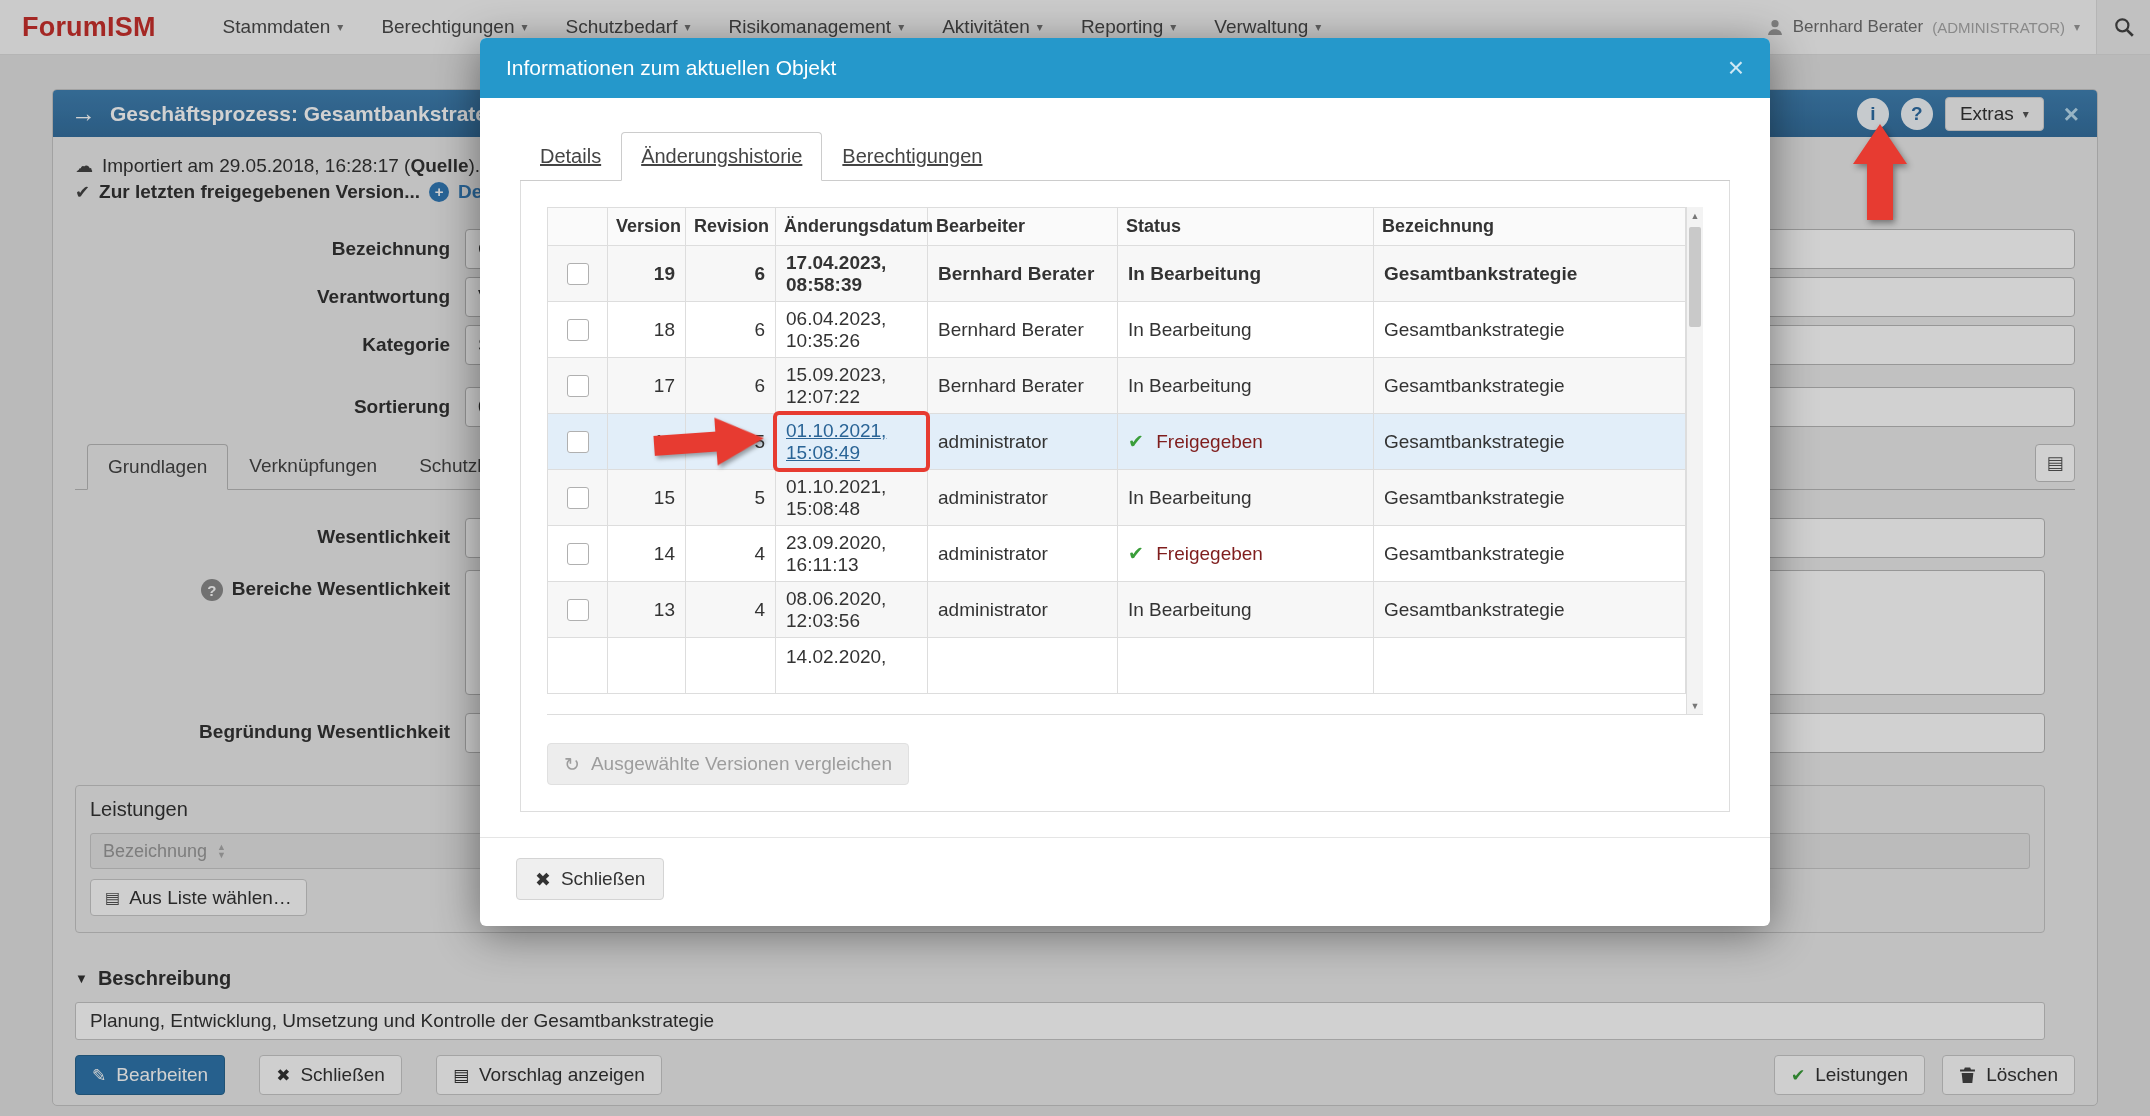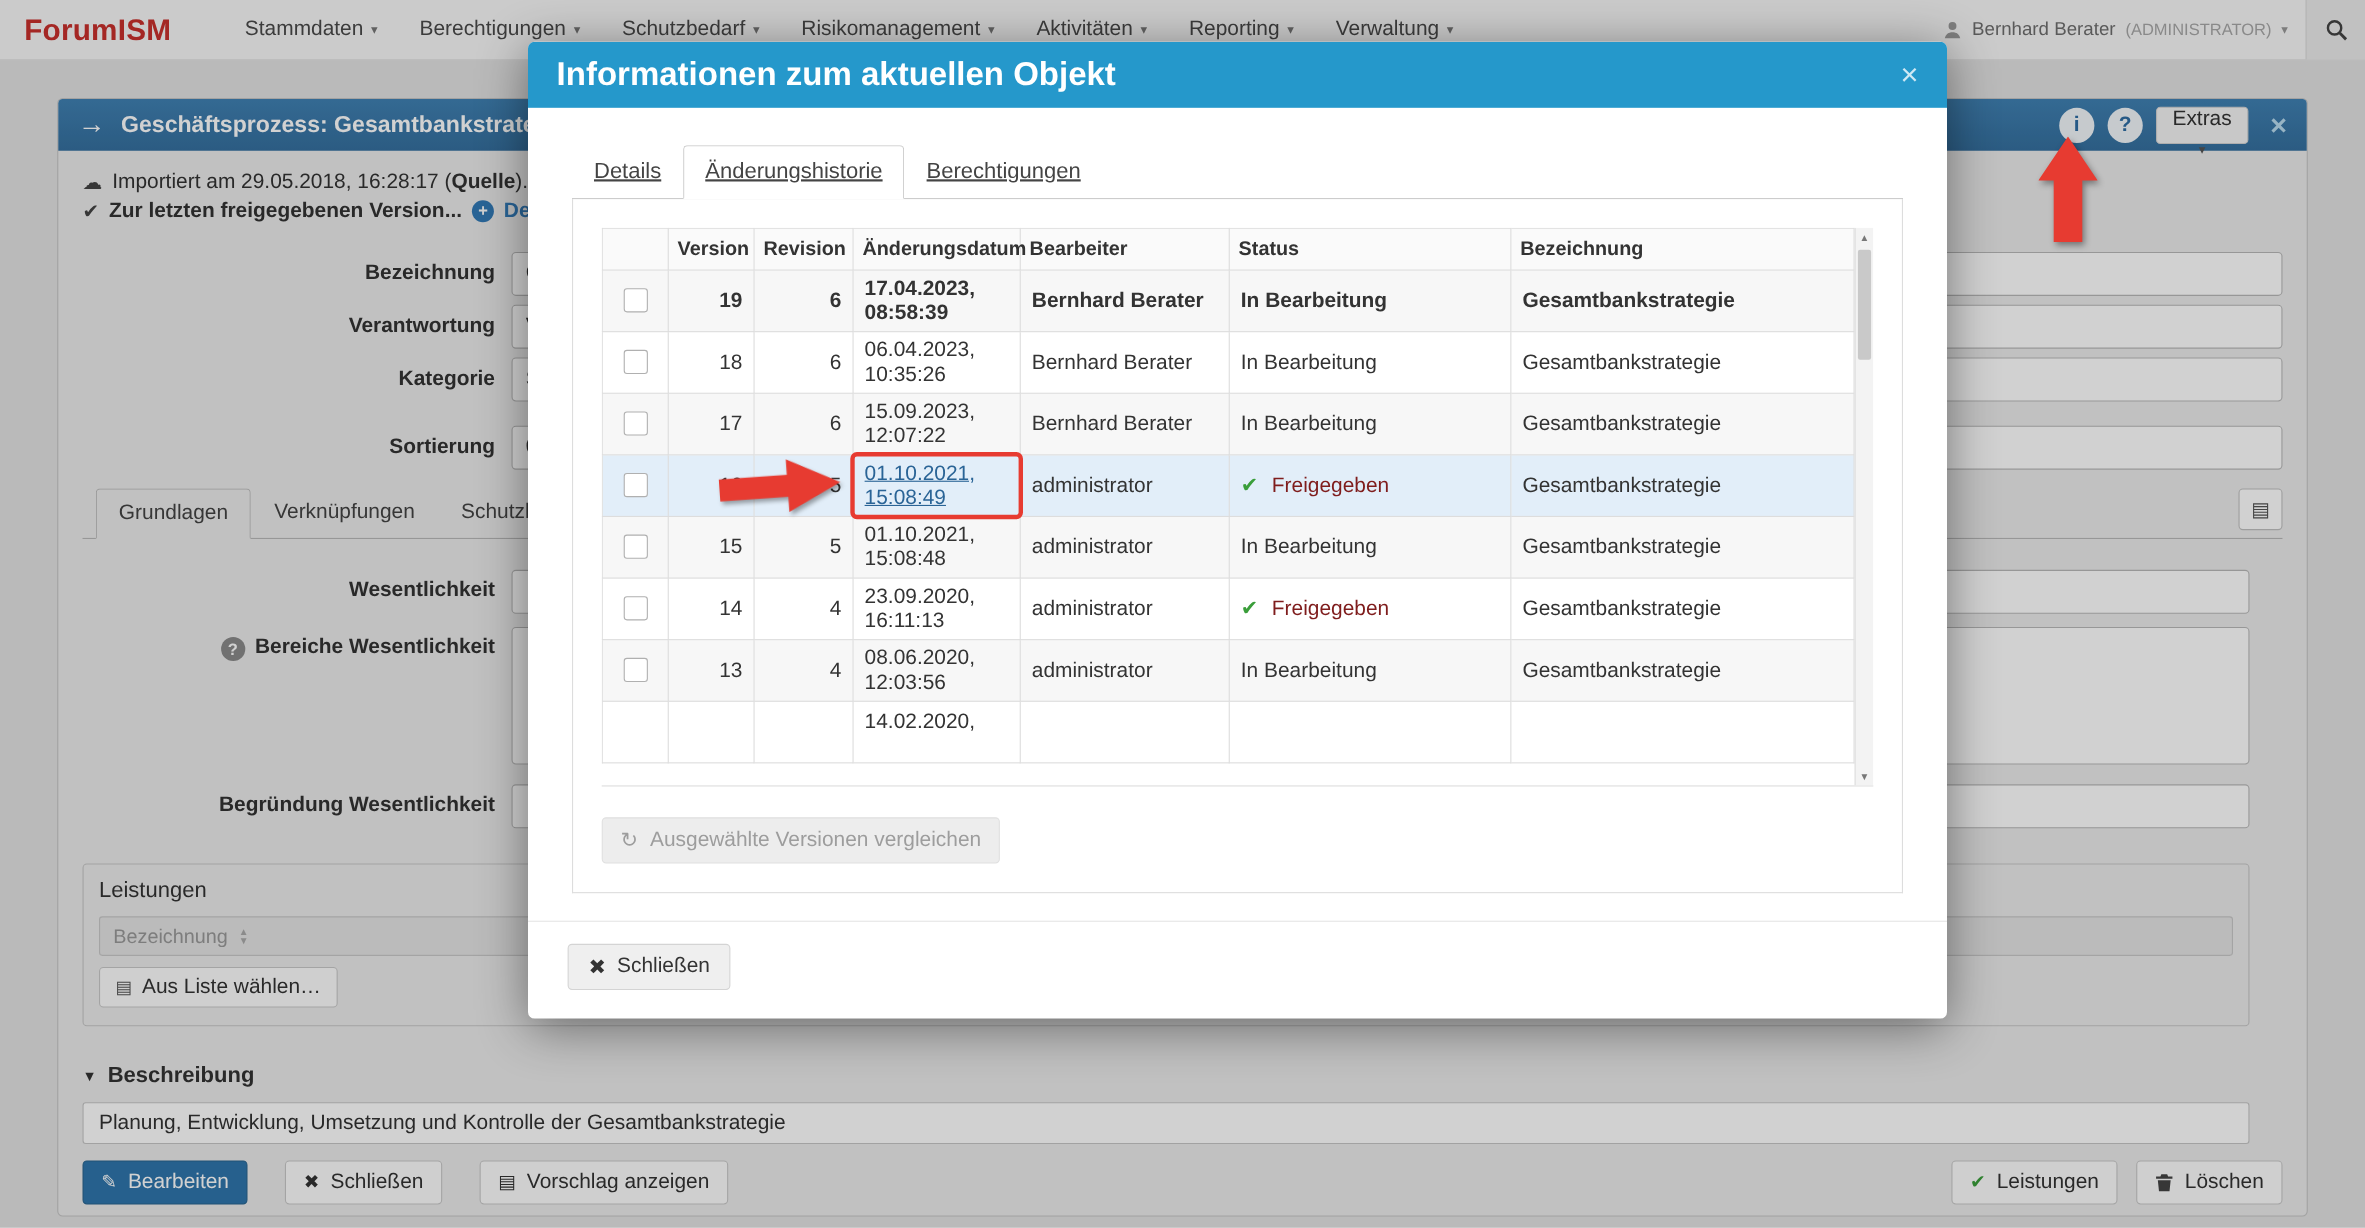--- a/index.html
+++ b/index.html
@@ -28,21 +28,21 @@
   .panel { position:absolute; left:52px; right:52px; top:89px; bottom:10px; background:#ececec;
            border:1px solid #c6c6c6; border-radius:5px; }
   .panel-header { height:47px; background:linear-gradient(#4081b3,#35709f); border-radius:4px 4px 0 0;
                   display:flex; align-items:center; padding:0 18px; color:#fff; gap:14px; }
   .ph-arrow { font-size:25px; font-weight:bold; line-height:1; }
   .ptitle { font-size:21px; font-weight:bold; }
   .ph-right { margin-left:auto; display:flex; align-items:center; gap:12px; }
   .circle-btn { width:32px; height:32px; border-radius:50%; background:#f2f7fb; color:#2e6da4;
                 font-weight:bold; font-size:19px; display:flex; align-items:center; justify-content:center; cursor:pointer; }
   .extras-btn { background:#f4f4f4; color:#333; border:1px solid #d5d5d5; border-radius:4px; height:34px;
-                padding:0 14px; font-size:19px; display:flex; gap:9px; align-items:center; cursor:pointer;flex-direction:column; }
+                padding:0 14px; font-size:19px; display:flex; gap:9px; align-items:center; cursor:pointer; }
   .extras-btn .caret { font-size:12px; color:#555; }
   .panel-close { color:#b9dcf0; font-size:26px; font-weight:bold; margin-left:8px; cursor:pointer; line-height:1; }
 
   .panel-body { padding:16px 22px 0; position:relative; height:calc(100% - 47px); overflow:hidden; }
   .info-line { font-size:19px; color:#333; display:flex; align-items:center; gap:9px; line-height:26px; }
   .info-line .ic { font-size:18px; color:#444; }
   .b { font-weight:bold; }
   .plus-badge { width:20px; height:20px; border-radius:50%; background:#337ab7; color:#fff; font-weight:bold;
                 font-size:15px; display:inline-flex; align-items:center; justify-content:center; flex:none; }
   .blue-link { color:#337ab7; font-weight:bold; text-decoration:none; cursor:pointer; white-space:nowrap; }
@@ -97,21 +97,21 @@
   .ml-auto { margin-left:auto; }
   .ml17 { margin-left:17px; }
   .green { color:#3a9e3a; }
 
   
   .overlay { position:absolute; inset:0; background:rgba(0,0,0,0.18); z-index:40; }
 
   .modal { position:absolute; left:480px; top:38px; width:1290px; height:888px; background:#fff; border-radius:6px;
            box-shadow:0 8px 45px rgba(0,0,0,0.45); z-index:60; display:flex; flex-direction:column; overflow:hidden; }
   .modal-header { height:60px; background:#2598cb; display:flex; align-items:center; padding:0 26px; flex:none; }
-  .modal-title { color:#fff; font-size:30px; font-weight:bold; }
+  .modal-title { color:#fff; font-size:21px; font-weight:normal; }
   .modal-x { margin-left:auto; color:rgba(255,255,255,0.78); font-size:28px; cursor:pointer; line-height:1; }
   .modal-body { padding:34px 40px 0; flex:none; }
   .mtabs { display:flex; border-bottom:1px solid #ccc; }
   .mtab { font-size:20px; color:#444; padding:12px 19px; border:1px solid transparent; border-radius:4px 4px 0 0;
           margin-bottom:-1px; cursor:pointer;text-decoration:underline; }
   .mtab.active { background:#fff; border-color:#ccc #ccc #fff; }
   .mtab-panel { border:1px solid #ddd; border-top:none; padding:26px; }
 
   .table-wrap { position:relative; height:508px; overflow:hidden; border-bottom:1px solid #ddd; }
   table.hist { width:calc(100% - 17px); border-collapse:collapse; table-layout:fixed; font-size:19px; }

